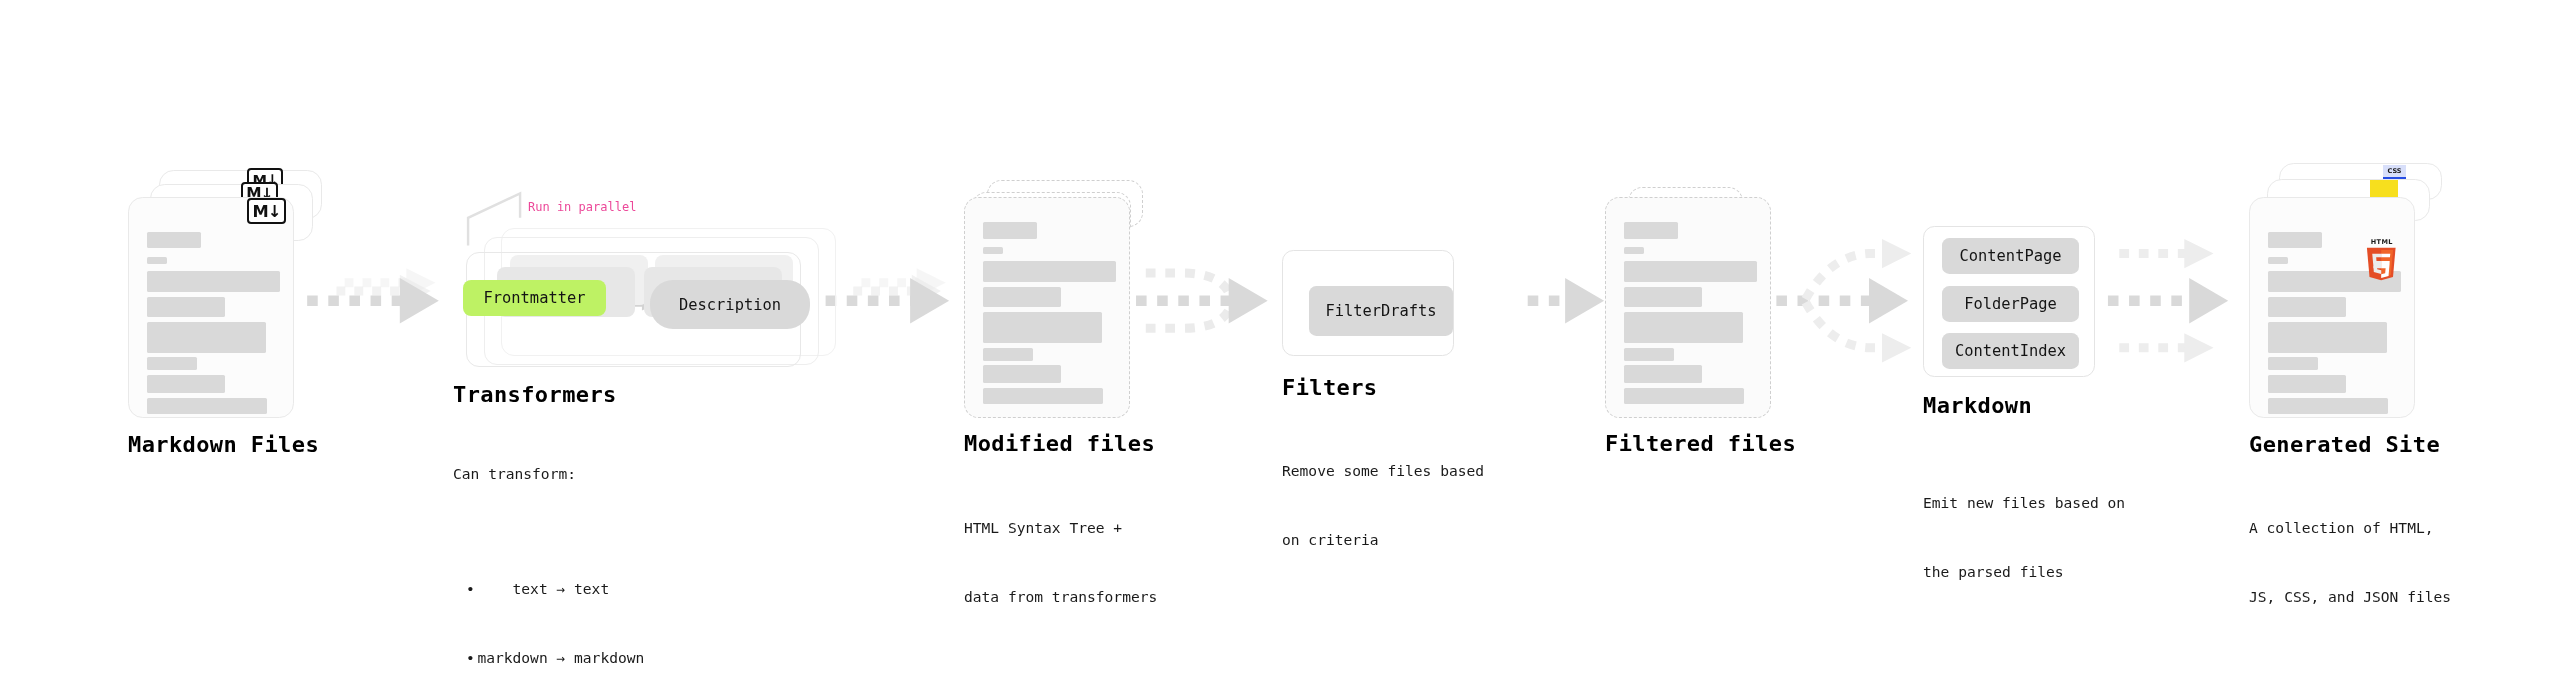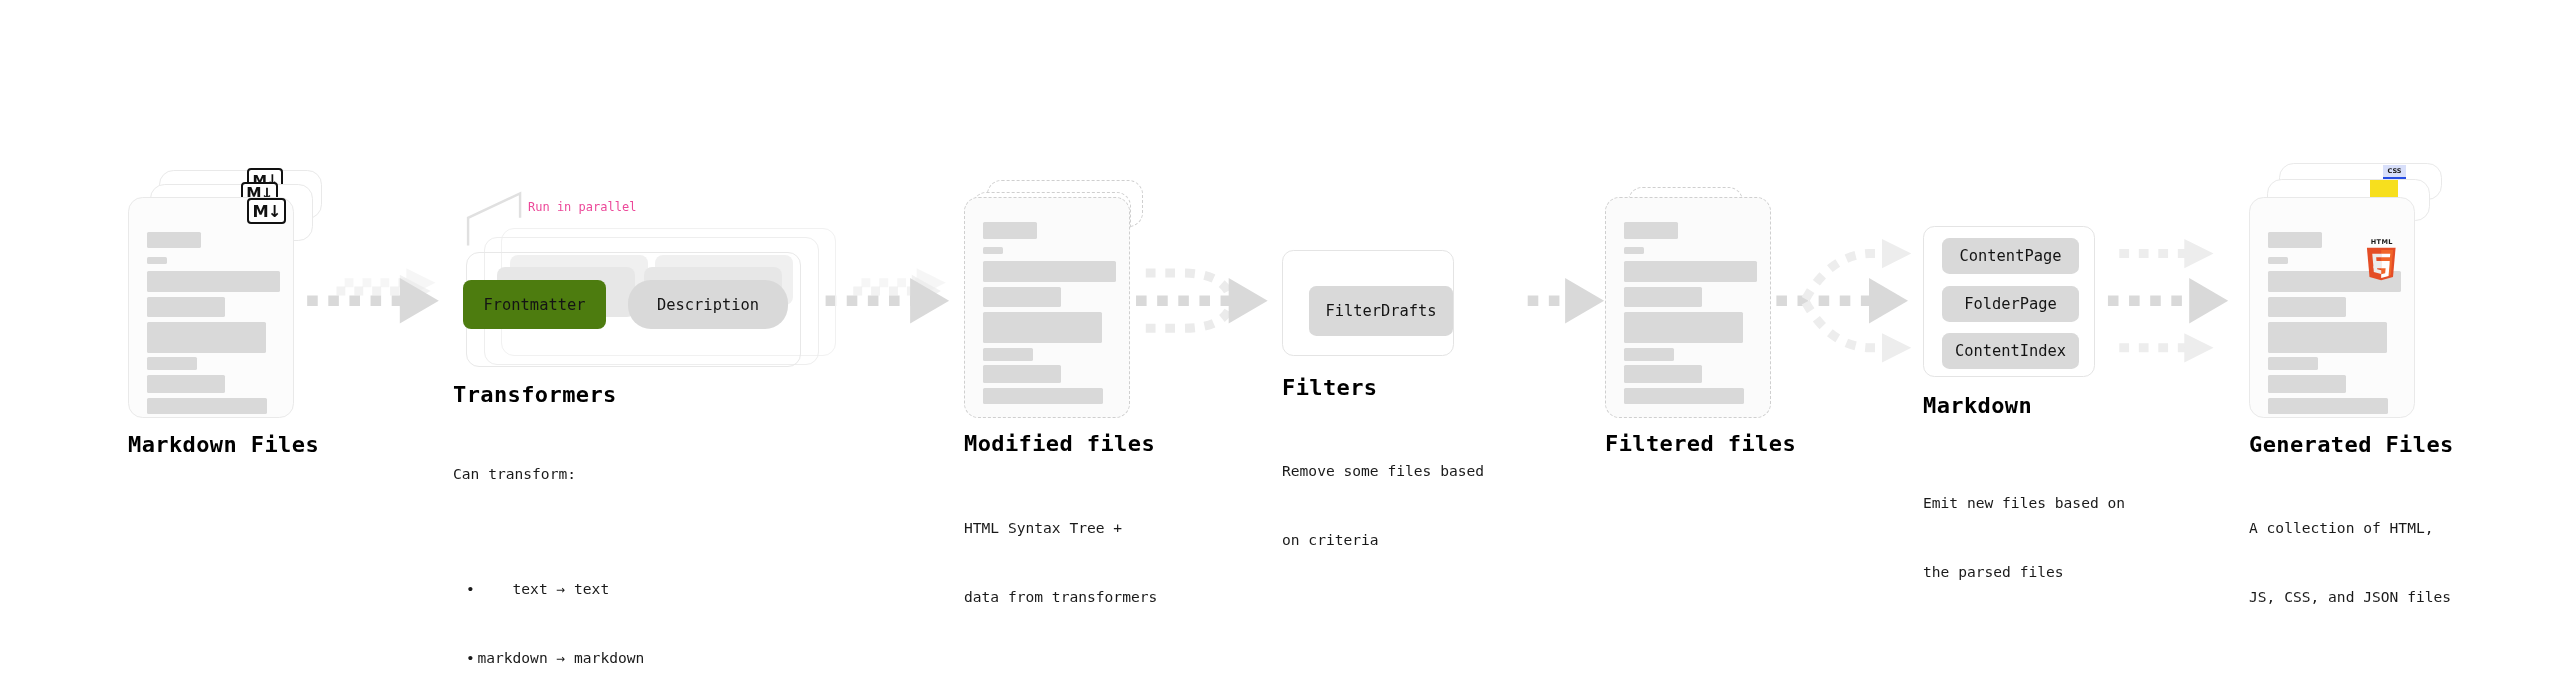--- a/index.html
+++ b/index.html
@@ -251,25 +251,25 @@
   </div>
 
   <div class="stage-col" style="left:0;">
 
     <div class="tbox" style="left:501px; top:228px; width:335px; height:128px; border-color:#f1f1f1;"></div>
     <div class="tbox" style="left:484px; top:237px; width:335px; height:128px; border-color:#eeeeee;"></div>
     <div class="tbox" style="left:466px; top:252px; width:335px; height:115px; border-color:#e8e8e8;"></div>
 
     <div class="tpill" style="left:510px; top:255px; width:138px; height:50px; background:#f0f0f0; color:transparent;"></div>
     <div class="tpill" style="left:497px; top:267px; width:138px; height:50px; background:#e7e7e7; color:transparent;"></div>
-    <div class="tpill" style="left:463px; top:280px; width:143px; height:49px; background:#4d7c0f;">Frontmatter</div>
+    <div class="tpill" style="left:463px; top:280px; width:143px; height:36px; background:#bef264;">Frontmatter</div>
 
     <div class="tpill" style="left:655px; top:255px; width:138px; height:50px; background:#f0f0f0; color:transparent;"></div>
     <div class="tpill" style="left:644px; top:267px; width:138px; height:50px; background:#e7e7e7; color:transparent;"></div>
-    <div class="tpill" style="left:628px; top:280px; width:160px; height:49px; background:#d9d9d9;border-radius:23px;">Description</div>
+    <div class="tpill" style="left:650px; top:280px; width:160px; height:49px; background:#d9d9d9;border-radius:23px;">Description</div>
 
     <div class="run-label" style="left:528px; top:200px;">Run in parallel</div>
 
     <div class="cap-title" style="left:453px; top:382px;">Transformers</div>
 
     <div class="cap-sub" style="left:453px; top:416px;">
       <div>Can transform:</div>
       <ul>
         <li>text → text</li>
         <li>markdown → markdown</li>
@@ -370,21 +370,21 @@
       <svg viewBox="0 0 512 512" style="position:absolute; left:2.4px; top:8.1px; width:32.5px; height:36px;">
         <polygon fill="#e44d26" points="71,460 30,0 482,0 441,460 255,512"></polygon>
         <polygon fill="#f16529" points="256,472 407,430 442,37 256,37"></polygon>
         <polygon fill="#ebebeb" points="256,208 181,208 176,150 256,150 256,94 255,94 114,94 116,114 135,324 256,324"></polygon>
         <polygon fill="#ebebeb" points="256,355 255,355 192,338 188,293 160,293 132,293 139,382 255,414 256,414"></polygon>
         <polygon fill="#ffffff" points="255,208 255,324 325,324 318,402 255,419 255,476 371,444 372,431 385,285 387,265 389,208"></polygon>
         <polygon fill="#ffffff" points="255,94 255,129 255,150 255,150 392,150 392,150 393,150 394,138 397,107 399,94"></polygon>
       </svg>
     </div>
 
-    <div class="cap-title" style="left:2249px; top:432px;">Generated Files</div>
+    <div class="cap-title" style="left:2249px; top:432px;">Generated Site</div>
     <div class="cap-sub" style="left:2249px; top:470px;">
       <div>A collection of HTML,</div>
       <div>JS, CSS, and JSON files</div>
     </div>
   </div>
 
 </div>
 
 
 </body></html>

